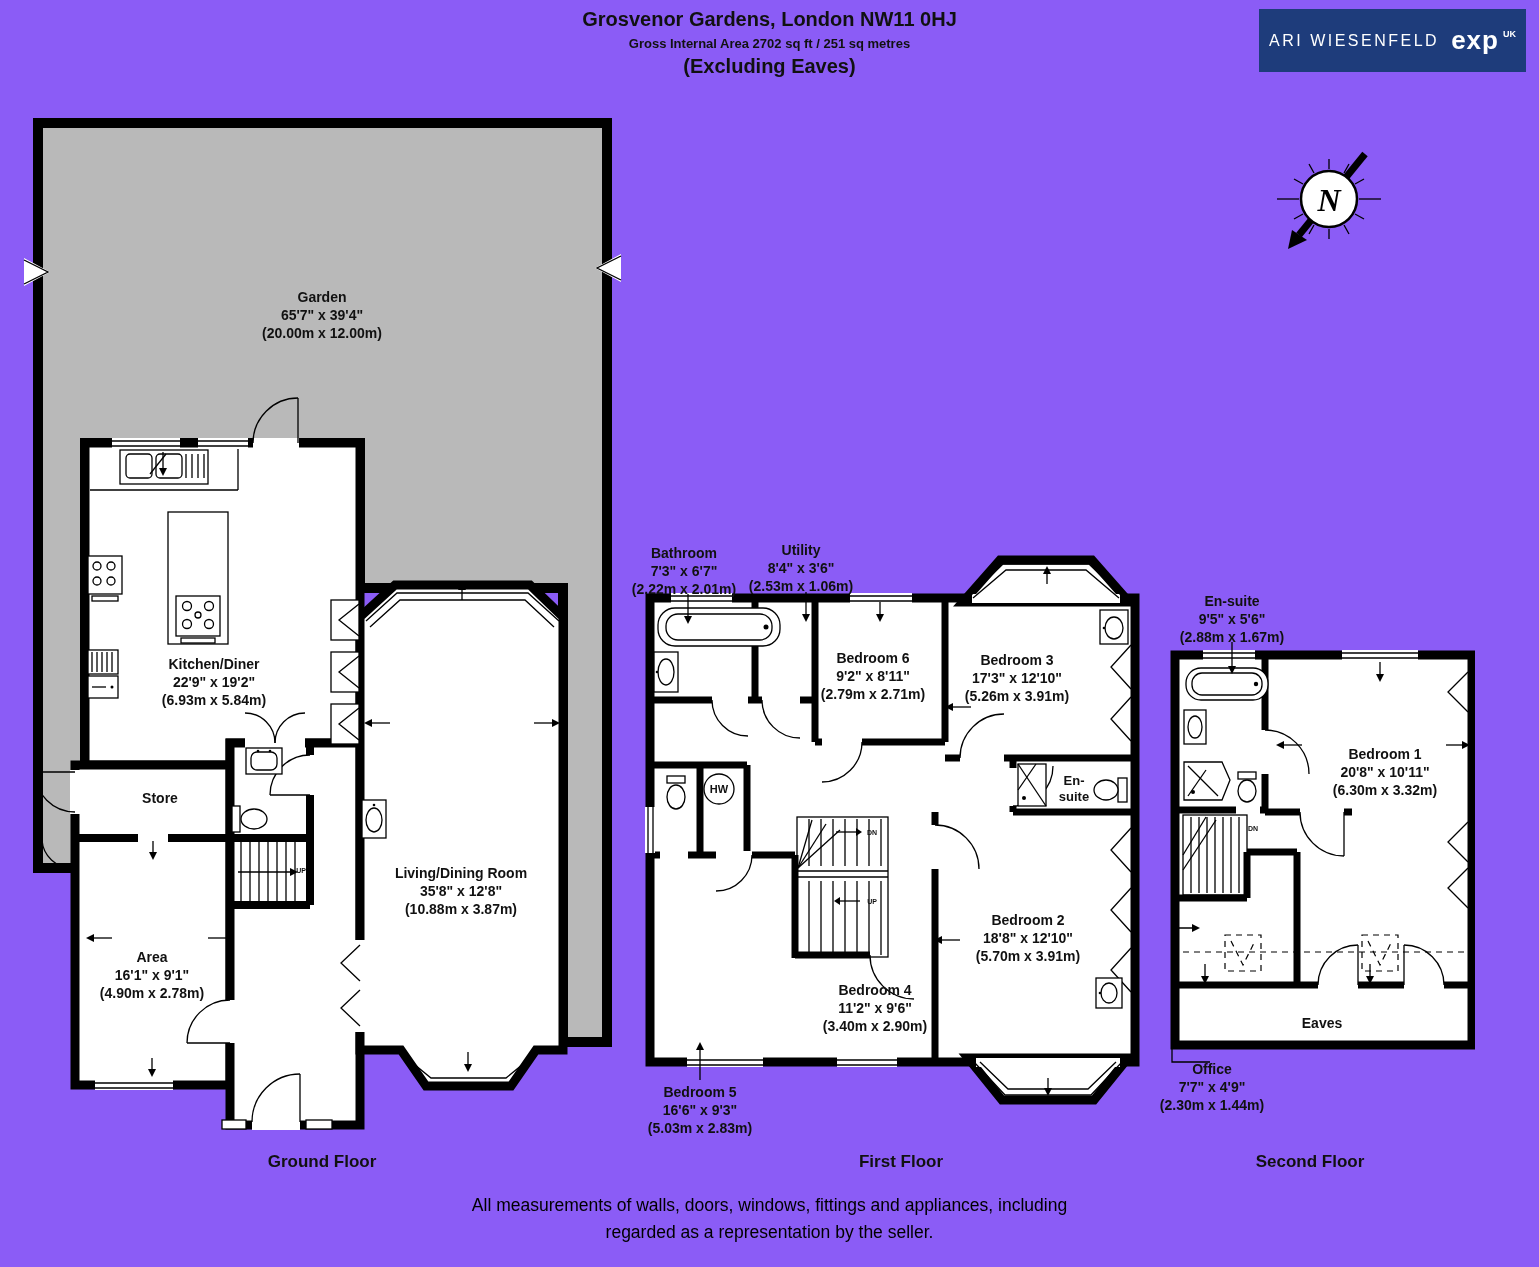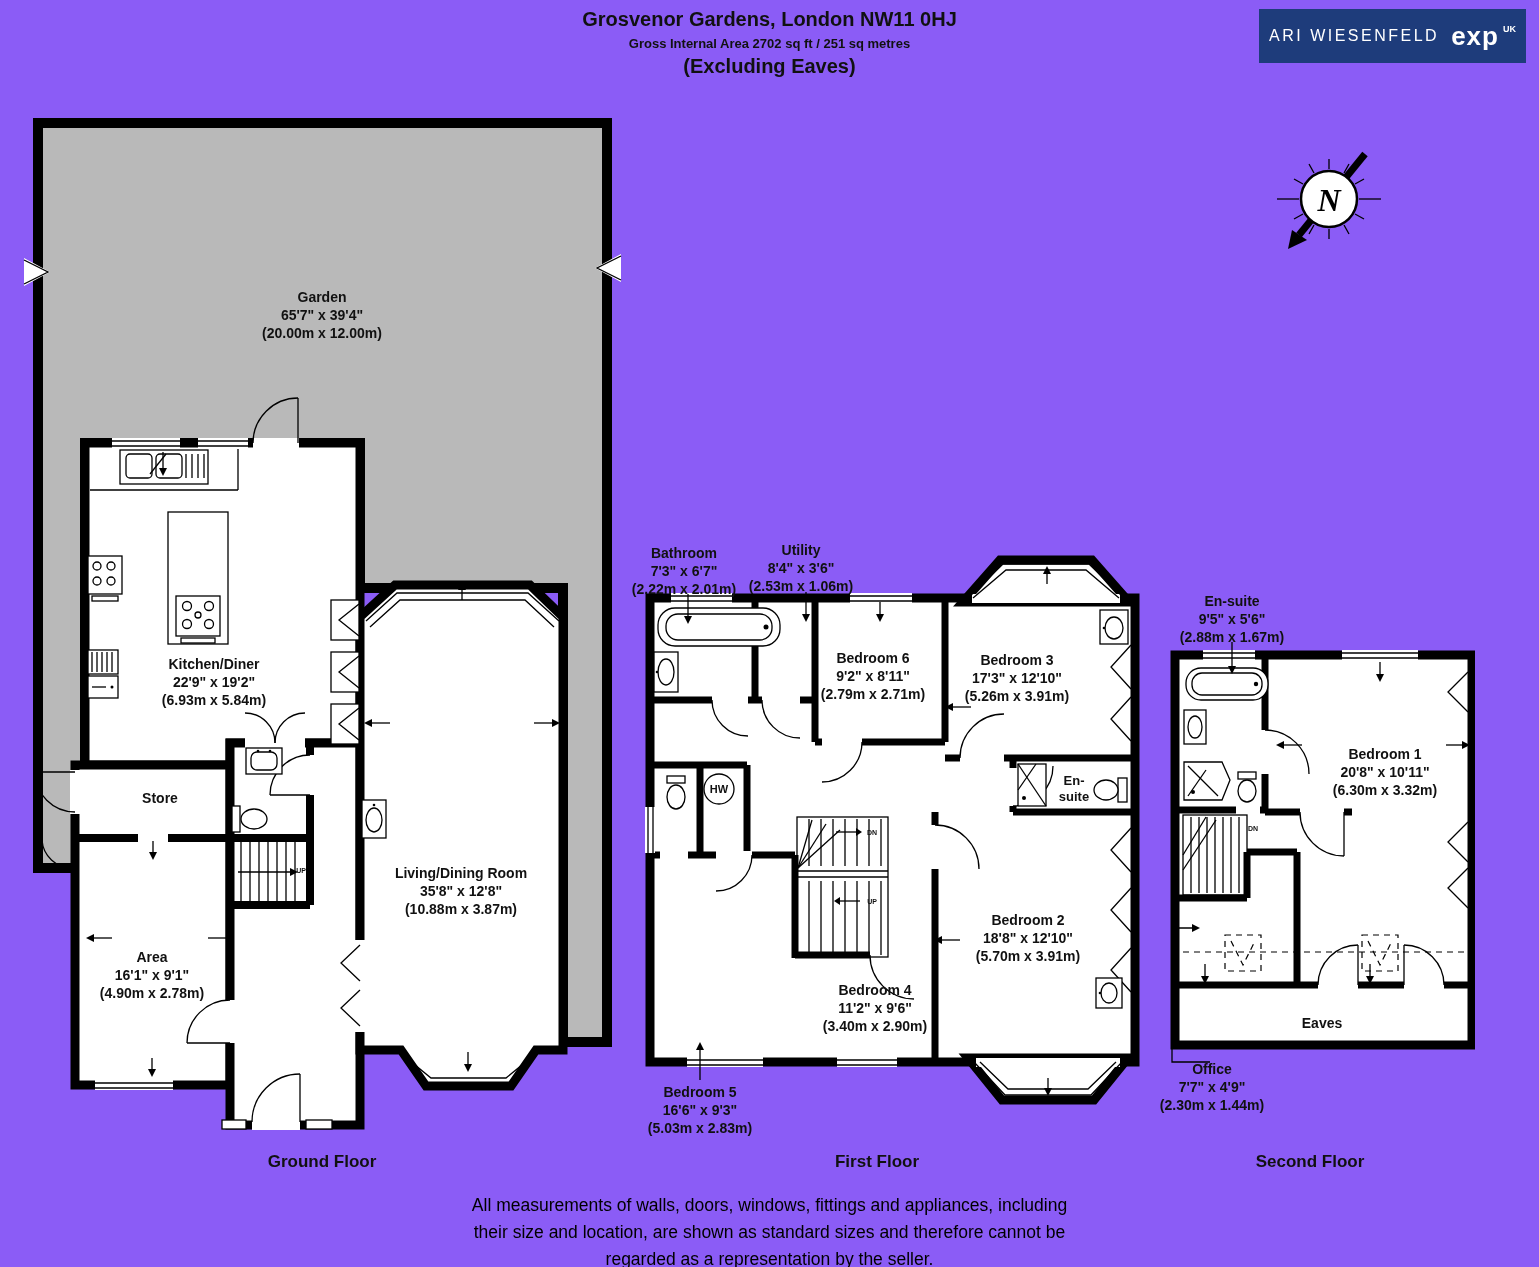--- a/index.html
+++ b/index.html
@@ -2,21 +2,21 @@
 <html><head>
 <meta charset="utf-8">
 <style>
   html,body{margin:0;padding:0;background:#fff;}
   .canvas{position:relative;width:1539px;height:1267px;background:#8b5cf6;overflow:hidden;
           font-family:"Liberation Sans", sans-serif;color:#111;}
   .titleblock{position:absolute;top:8px;left:0;right:0;text-align:center;}
   .title1{font-size:20px;font-weight:bold;}
   .title2{font-size:13px;font-weight:bold;margin-top:5px;}
   .title3{font-size:20px;font-weight:bold;margin-top:4px;}
-  .logo{position:absolute;left:1259px;top:9px;width:267px;height:54px;background:#1e3c7b;
+  .logo{position:absolute;left:1259px;top:9px;width:267px;height:63px;background:#1e3c7b;
         display:flex;align-items:center;justify-content:center;color:#fff;}
   .logo .agent{font-size:16px;letter-spacing:2.5px;font-weight:normal;}
   .logo .brand{font-size:26px;font-weight:bold;margin-left:12px;letter-spacing:1px;}
   .logo .uk{font-size:9px;font-weight:bold;margin-left:4px;transform:translateY(-7px);}
   .rlabel{position:absolute;transform:translateX(-50%);text-align:center;font-weight:bold;
           font-size:14px;line-height:18px;white-space:nowrap;}
   .flabel{position:absolute;transform:translateX(-50%);font-weight:bold;font-size:17px;white-space:nowrap;}
   .tlabel{position:absolute;transform:translate(-50%,-50%);font-weight:bold;font-size:7px;}
   .hwlabel{font-size:11px;}
   .disclaimer{position:absolute;top:1192px;left:0;right:0;text-align:center;
@@ -558,22 +558,21 @@
     <div>(2.30m x 1.44m)</div>
   </div>
 
   <div class="tlabel" style="left:301px;top:870px;">UP</div>
   <div class="tlabel" style="left:872px;top:832px;">DN</div>
   <div class="tlabel" style="left:872px;top:901px;">UP</div>
   <div class="tlabel" style="left:1253px;top:828px;">DN</div>
   <div class="tlabel hwlabel" style="left:719px;top:789px;text-align:center;">HW</div>
 
   <div class="flabel" style="left:322px;top:1152px;">Ground Floor</div>
-  <div class="flabel" style="left:877px;top:1152px;">First Floor</div>
+  <div class="flabel" style="left:901px;top:1152px;">First Floor</div>
   <div class="flabel" style="left:1310px;top:1152px;">Second Floor</div>
 
   <div class="disclaimer">
     <div>All measurements of walls, doors, windows, fittings and appliances, including</div>
-    <div>their size and location, are shown as standard sizes and therefore cannot be</div>
     <div>regarded as a representation by the seller.</div>
   </div>
 
 </div>
 
 </body></html>

